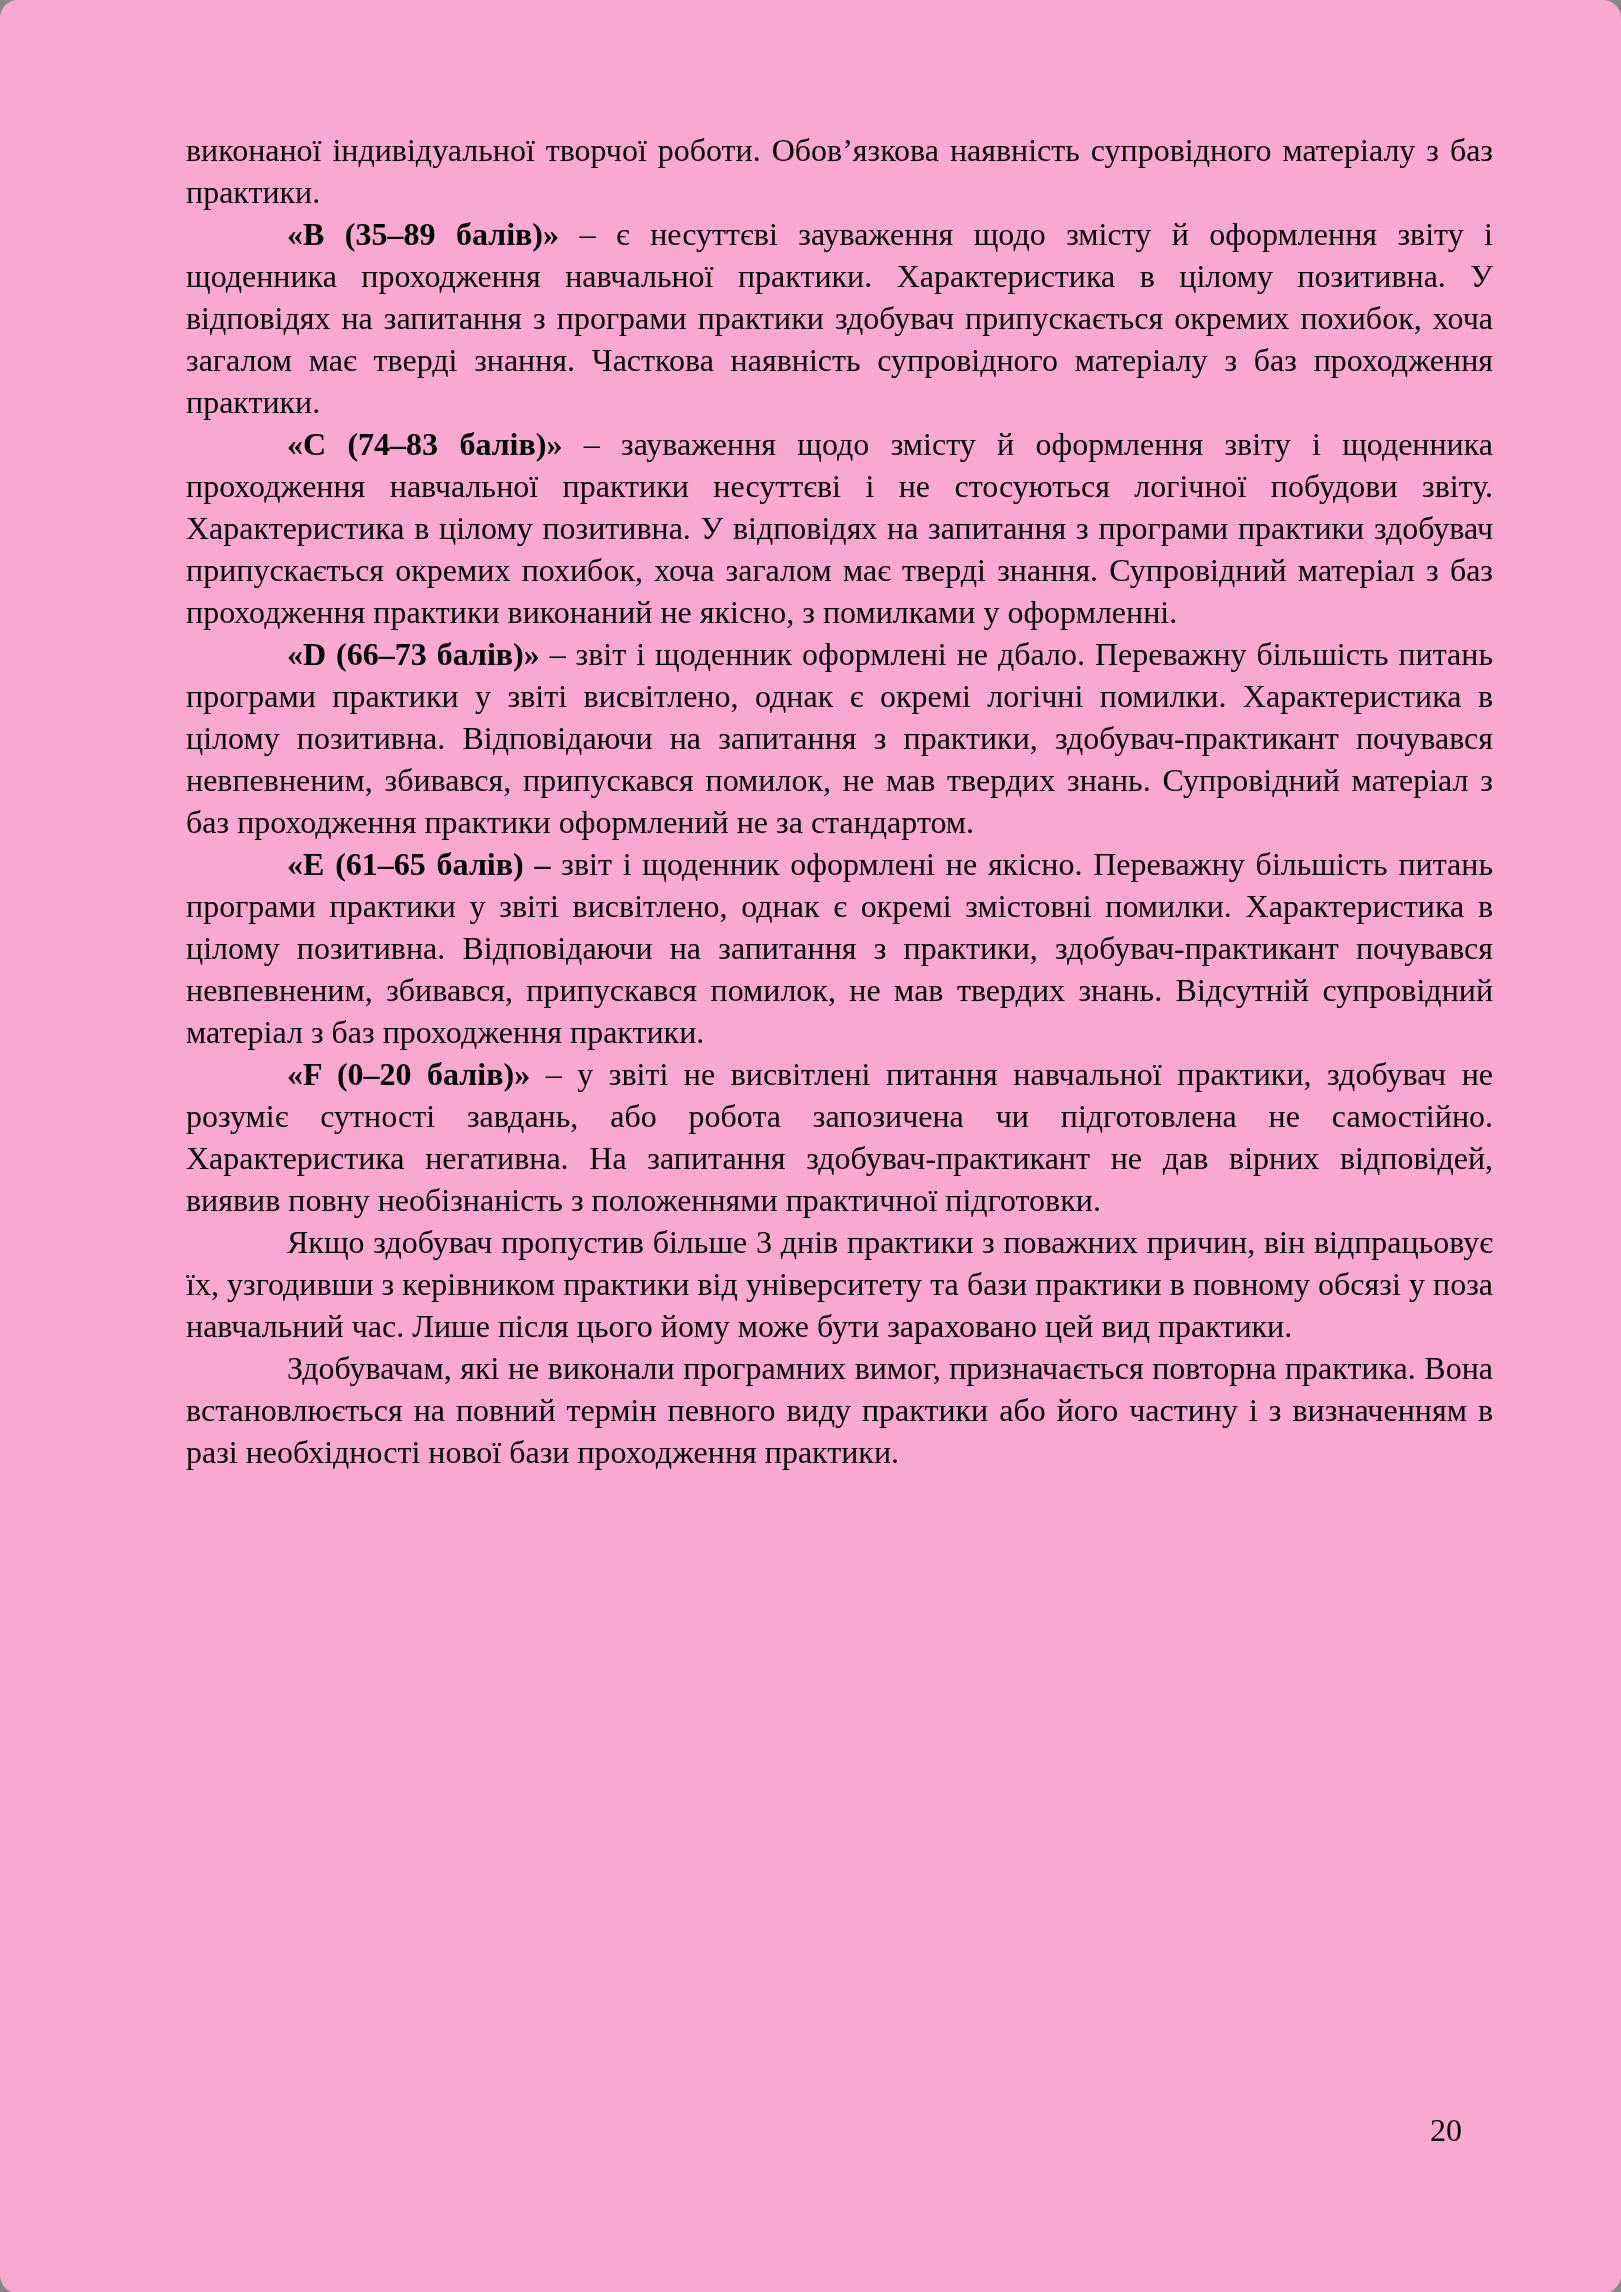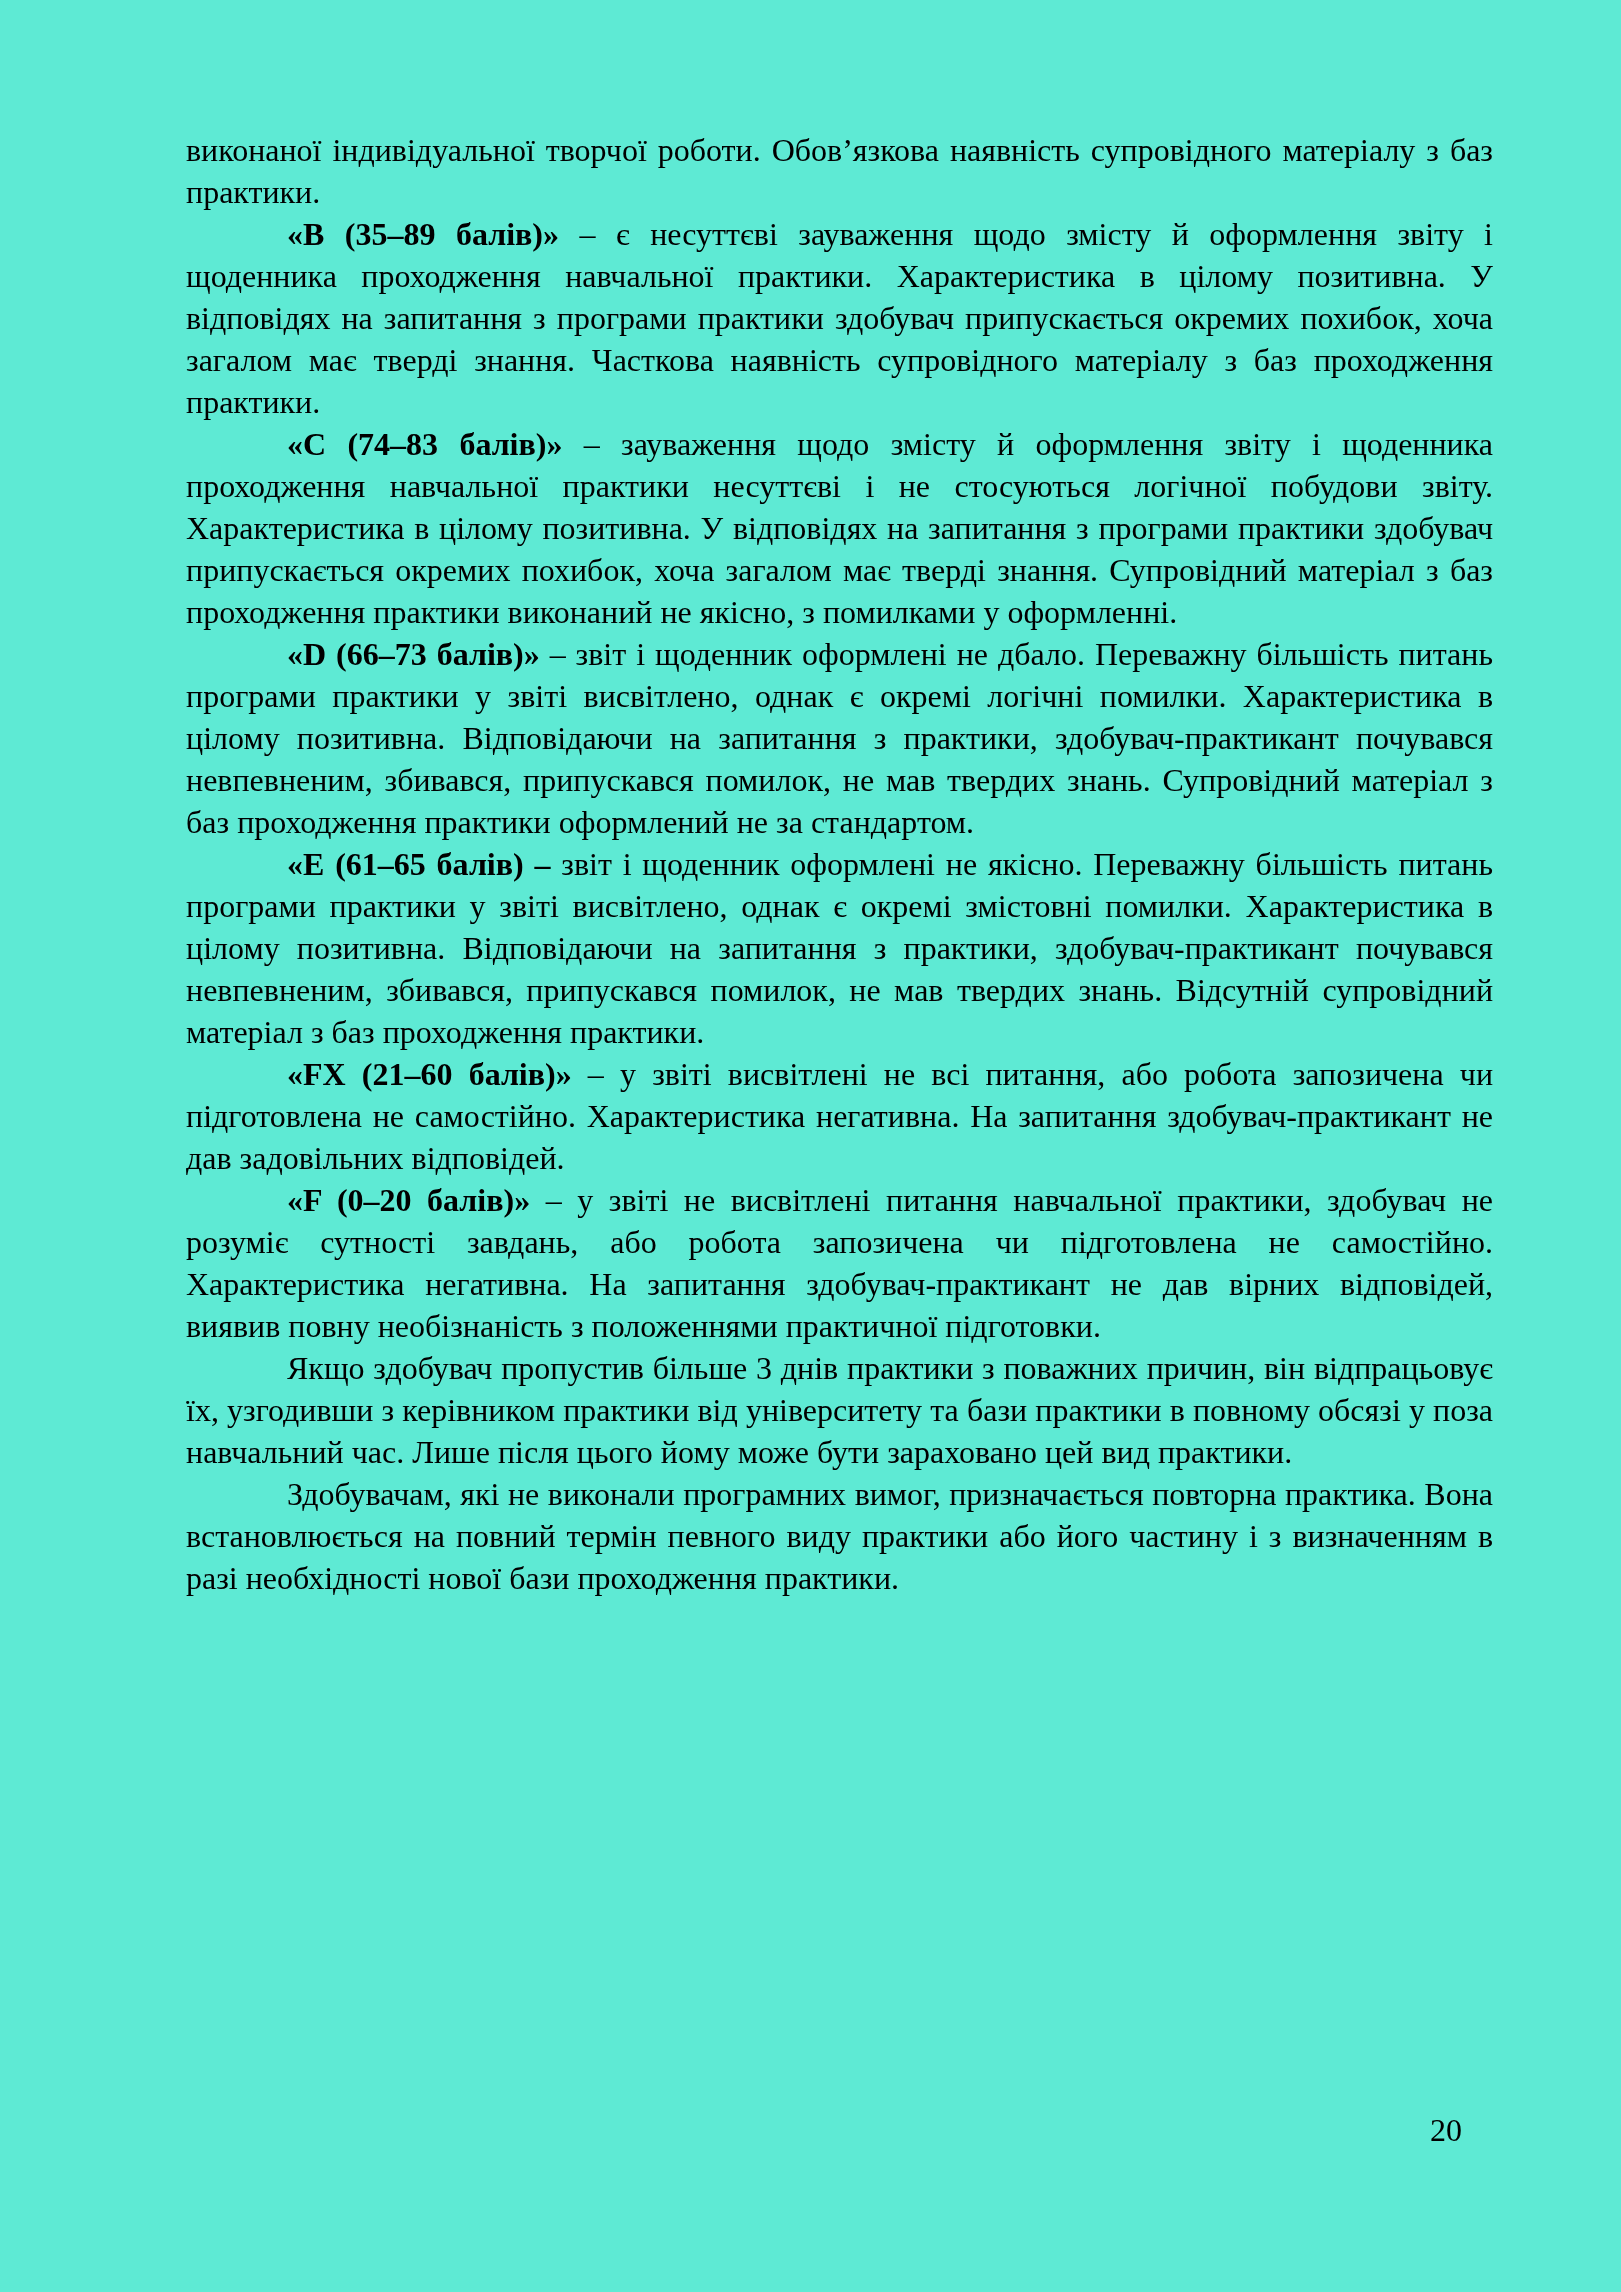--- a/index.html
+++ b/index.html
@@ -5,24 +5,25 @@
   html, body {
     margin: 0;
     padding: 0;
     background: #888;
   }
   .page {
     position: relative;
     width: 1621px;
     height: 2293px;
     margin: 0 auto;
-    background: #5eead4;
+    background: #f9a8d4;
     color: #000000;
     font-family: "Liberation Serif", "DejaVu Serif", serif;
     overflow: hidden;
+    border-radius: 18px;
   }
   .textblock {
     position: absolute;
     left: 186px;
     top: 129px;
     width: 1307px;
     font-size: 32px;
     line-height: 42px;
     text-align: justify;
   }
@@ -55,21 +56,20 @@
     <p class="no-indent"><span>виконаної індивідуальної творчої роботи. Обов’язкова наявність супровідного матеріалу з баз практики.</span></p>
 
     <p><span class="grade-label">«В (35–89 балів)»</span><span> – є несуттєві зауваження щодо змісту й оформлення звіту і щоденника проходження навчальної практики. Характеристика в цілому позитивна. У відповідях на запитання з програми практики здобувач припускається окремих похибок, хоча загалом має тверді знання. Часткова наявність супровідного матеріалу з баз проходження практики.</span></p>
 
     <p><span class="grade-label">«С (74–83 балів)»</span><span> – зауваження щодо змісту й оформлення звіту і щоденника проходження навчальної практики несуттєві і не стосуються логічної побудови звіту. Характеристика в цілому позитивна. У відповідях на запитання з програми практики здобувач припускається окремих похибок, хоча загалом має тверді знання. Супровідний матеріал з баз проходження практики виконаний не якісно, з помилками у оформленні.</span></p>
 
     <p><span class="grade-label">«D (66–73 балів)»</span><span> – звіт і щоденник оформлені не дбало. Переважну більшість питань програми практики у звіті висвітлено, однак є окремі логічні помилки. Характеристика в цілому позитивна. Відповідаючи на запитання з практики, здобувач-практикант почувався невпевненим, збивався, припускався помилок, не мав твердих знань. Супровідний матеріал з баз проходження практики оформлений не за стандартом.</span></p>
 
     <p><span class="grade-label">«Е (61–65 балів) –</span><span> звіт і щоденник оформлені не якісно. Переважну більшість питань програми практики у звіті висвітлено, однак є окремі змістовні помилки. Характеристика в цілому позитивна. Відповідаючи на запитання з практики, здобувач-практикант почувався невпевненим, збивався, припускався помилок, не мав твердих знань. Відсутній супровідний матеріал з баз проходження практики.</span></p>
 
-    <p><span class="grade-label">«FX (21–60 балів)»</span><span> – у звіті висвітлені не всі питання, або робота запозичена чи підготовлена не самостійно. Характеристика негативна. На запитання здобувач-практикант не дав задовільних відповідей.</span></p>
 
     <p><span class="grade-label">«F (0–20 балів)»</span><span> – у звіті не висвітлені питання навчальної практики, здобувач не розуміє сутності завдань, або робота запозичена чи підготовлена не самостійно. Характеристика негативна. На запитання здобувач-практикант не дав вірних відповідей, виявив повну необізнаність з положеннями практичної підготовки.</span></p>
 
     <p><span>Якщо здобувач пропустив більше 3 днів практики з поважних причин, він відпрацьовує їх, узгодивши з керівником практики від університету та бази практики в повному обсязі у поза навчальний час. Лише після цього йому може бути зараховано цей вид практики.</span></p>
 
     <p><span>Здобувачам, які не виконали програмних вимог, призначається повторна практика. Вона встановлюється на повний термін певного виду практики або його частину і з визначенням в разі необхідності нової бази проходження практики.</span></p>
 
   </div>
 
   <div class="page-number">20</div>

